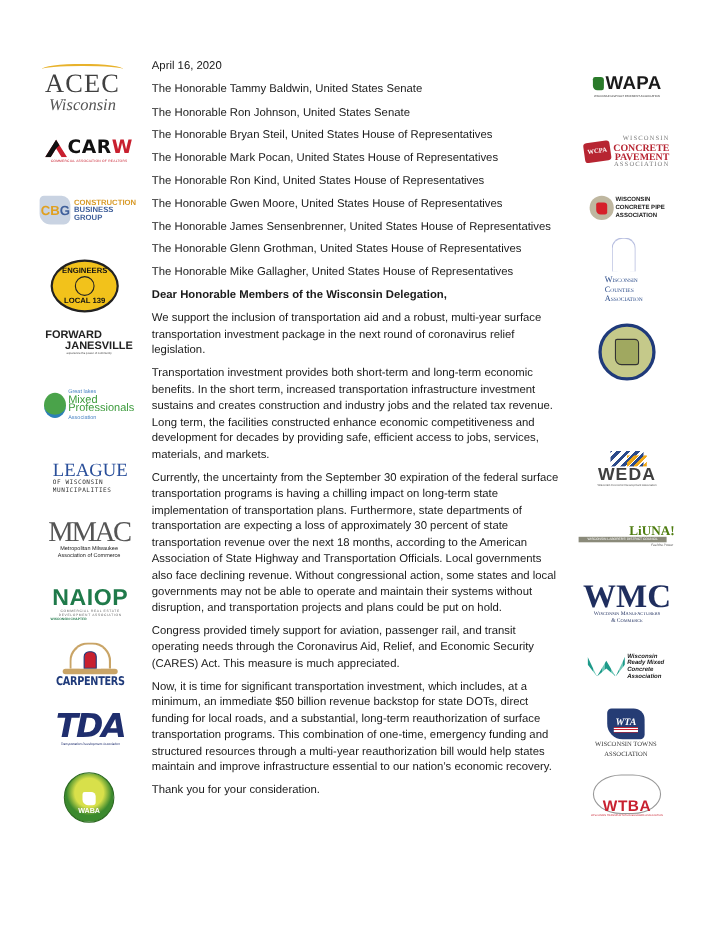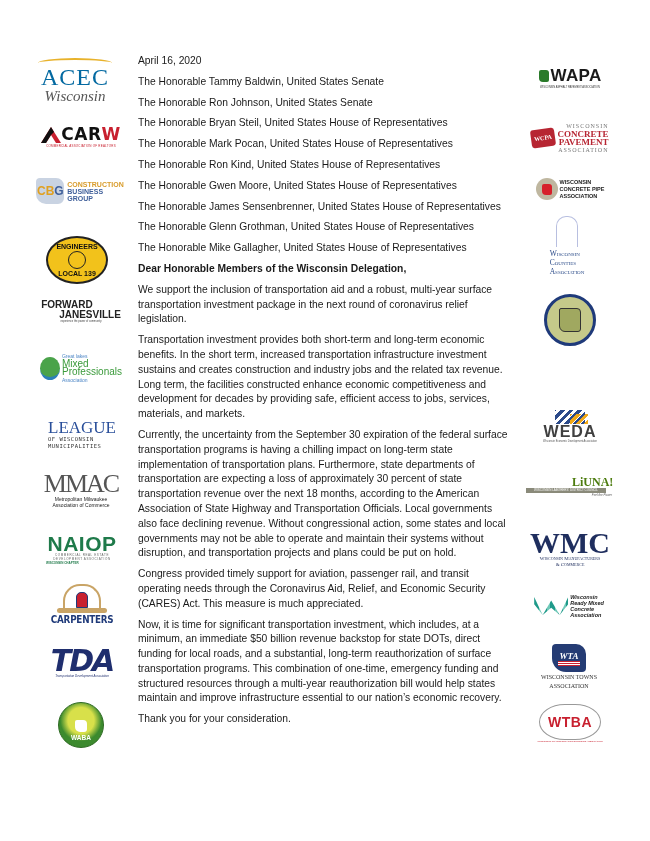--- a/index.html
+++ b/index.html
@@ -8,21 +8,21 @@
     .right-col { position: absolute; left: 512px; top: 0; width: 138px; height: 841px; }
     .logo { position: absolute; display: flex; flex-direction: column; align-items: center; justify-content: center; text-align: center; }
     .letter { position: absolute; left: 138px; top: 54px; width: 372px; font-size: 10.3px; line-height: 14.8px; }
     .letter p { margin: 0 0 6px 0; }
     .date { margin-bottom: 8px; }
     .addr { margin: 0; }
     .addr-group { margin-bottom: 6px; }
     .salutation { font-weight: bold; margin: 9px 0 6px 0; }
 
     
-    .acec-top { font-family: "Liberation Serif", "DejaVu Serif", serif; font-size: 24px; color: #0369a1; letter-spacing: 1px; line-height: 22px; position: relative; }
+    .acec-top { font-family: "Liberation Serif", "DejaVu Serif", serif; font-size: 24px; color: #404040; letter-spacing: 1px; line-height: 22px; position: relative; }
     .acec-arc { width: 74px; height: 8px; border-top: 2px solid #e8b22b; border-radius: 50% 50% 0 0; margin-bottom: -2px; }
     .acec-sub { font-family: "Liberation Serif", "DejaVu Serif", serif; font-style: italic; font-size: 15px; color: #555; line-height: 16px; }
     .carw-wrap { display: flex; align-items: center; }
     .carw-text { font-family: "DejaVu Sans", sans-serif; font-weight: bold; font-size: 17px; letter-spacing: 0.5px; color: #111; }
     .carw-text span { color: #c8202f; }
     .small-tag { font-size: 3px; color: #c8202f; letter-spacing: 0.2px; }
     .cbg { display: flex; align-items: center; }
     .cbg-map { width: 28px; height: 26px; background: #c9d3e2; border-radius: 4px 8px 6px 10px; display: flex; align-items: center; justify-content: center; font-weight: bold; font-size: 12px; color: #3f5f9a; }
     .cbg-map span { color: #e0a020; }
     .cbg-text { font-size: 7px; line-height: 7px; font-weight: bold; color: #d89b2a; text-align: left; margin-left: 3px; font-family: Liberation Sans, sans-serif; }
@@ -85,21 +85,21 @@
     .liuna .band { width: 80px; height: 5px; background: #8a8a7a; color: #fff; font-size: 3px; line-height: 5px; text-align: center; }
     .liuna .tag { font-size: 3px; color: #555; align-self: flex-end; font-style: italic; }
     .wmc .big { font-family: "Liberation Serif", serif; font-size: 30px; font-weight: bold; color: #1f2e5e; line-height: 26px; }
     .wmc .sub { font-family: "Liberation Serif", serif; font-size: 5px; color: #1f2e5e; font-variant: small-caps; line-height: 6px; }
     .wrmca { display: flex; align-items: center; }
     .wrmca .mark { width: 34px; height: 18px; background: repeating-linear-gradient(90deg, #1f9a8a 0 5px, #6fc8b8 5px 8px); clip-path: polygon(0 0, 25% 100%, 50% 20%, 75% 100%, 100% 0, 100% 40%, 75% 100%, 50% 60%, 25% 100%, 0 40%); }
     .wrmca .txt { font-size: 5.5px; font-weight: bold; font-style: italic; color: #222; text-align: left; line-height: 6px; margin-left: 2px; }
     .wta .map { width: 34px; height: 28px; background: #253c74; border-radius: 4px 10px 4px 14px; display: flex; flex-direction: column; align-items: center; justify-content: center; color: #fff; font-family: "Liberation Serif", serif; font-style: italic; font-weight: bold; font-size: 9px; }
     .wta .map .stripes { width: 22px; height: 5px; background: repeating-linear-gradient(0deg, #c8202f 0 1px, #fff 1px 2px); }
     .wta .sub { font-family: "Liberation Serif", serif; font-size: 6px; color: #333; line-height: 7px; margin-top: 2px; }
-    .wtba .outline { width: 60px; height: 34px; border: 1px solid #999; border-radius: 50% / 60%; display: flex; align-items: center; justify-content: center; }
+    .wtba .outline { width: 60px; height: 34px; border: 1px solid #999; border-radius: 50% / 60%; display: flex; align-items: flex-end; justify-content: center; }
     .wtba .big { font-size: 14px; font-weight: bold; color: #c8202f; letter-spacing: 0.5px; line-height: 14px; }
     .wtba .sub { font-size: 2.4px; color: #c8202f; }
   </style>
 </head>
 <body>
 
 <div class="left-col">
   <div class="logo" style="left:30px; top:58px; width:90px;">
     <div class="acec-arc"></div>
     <div class="acec-top">ACEC</div>

